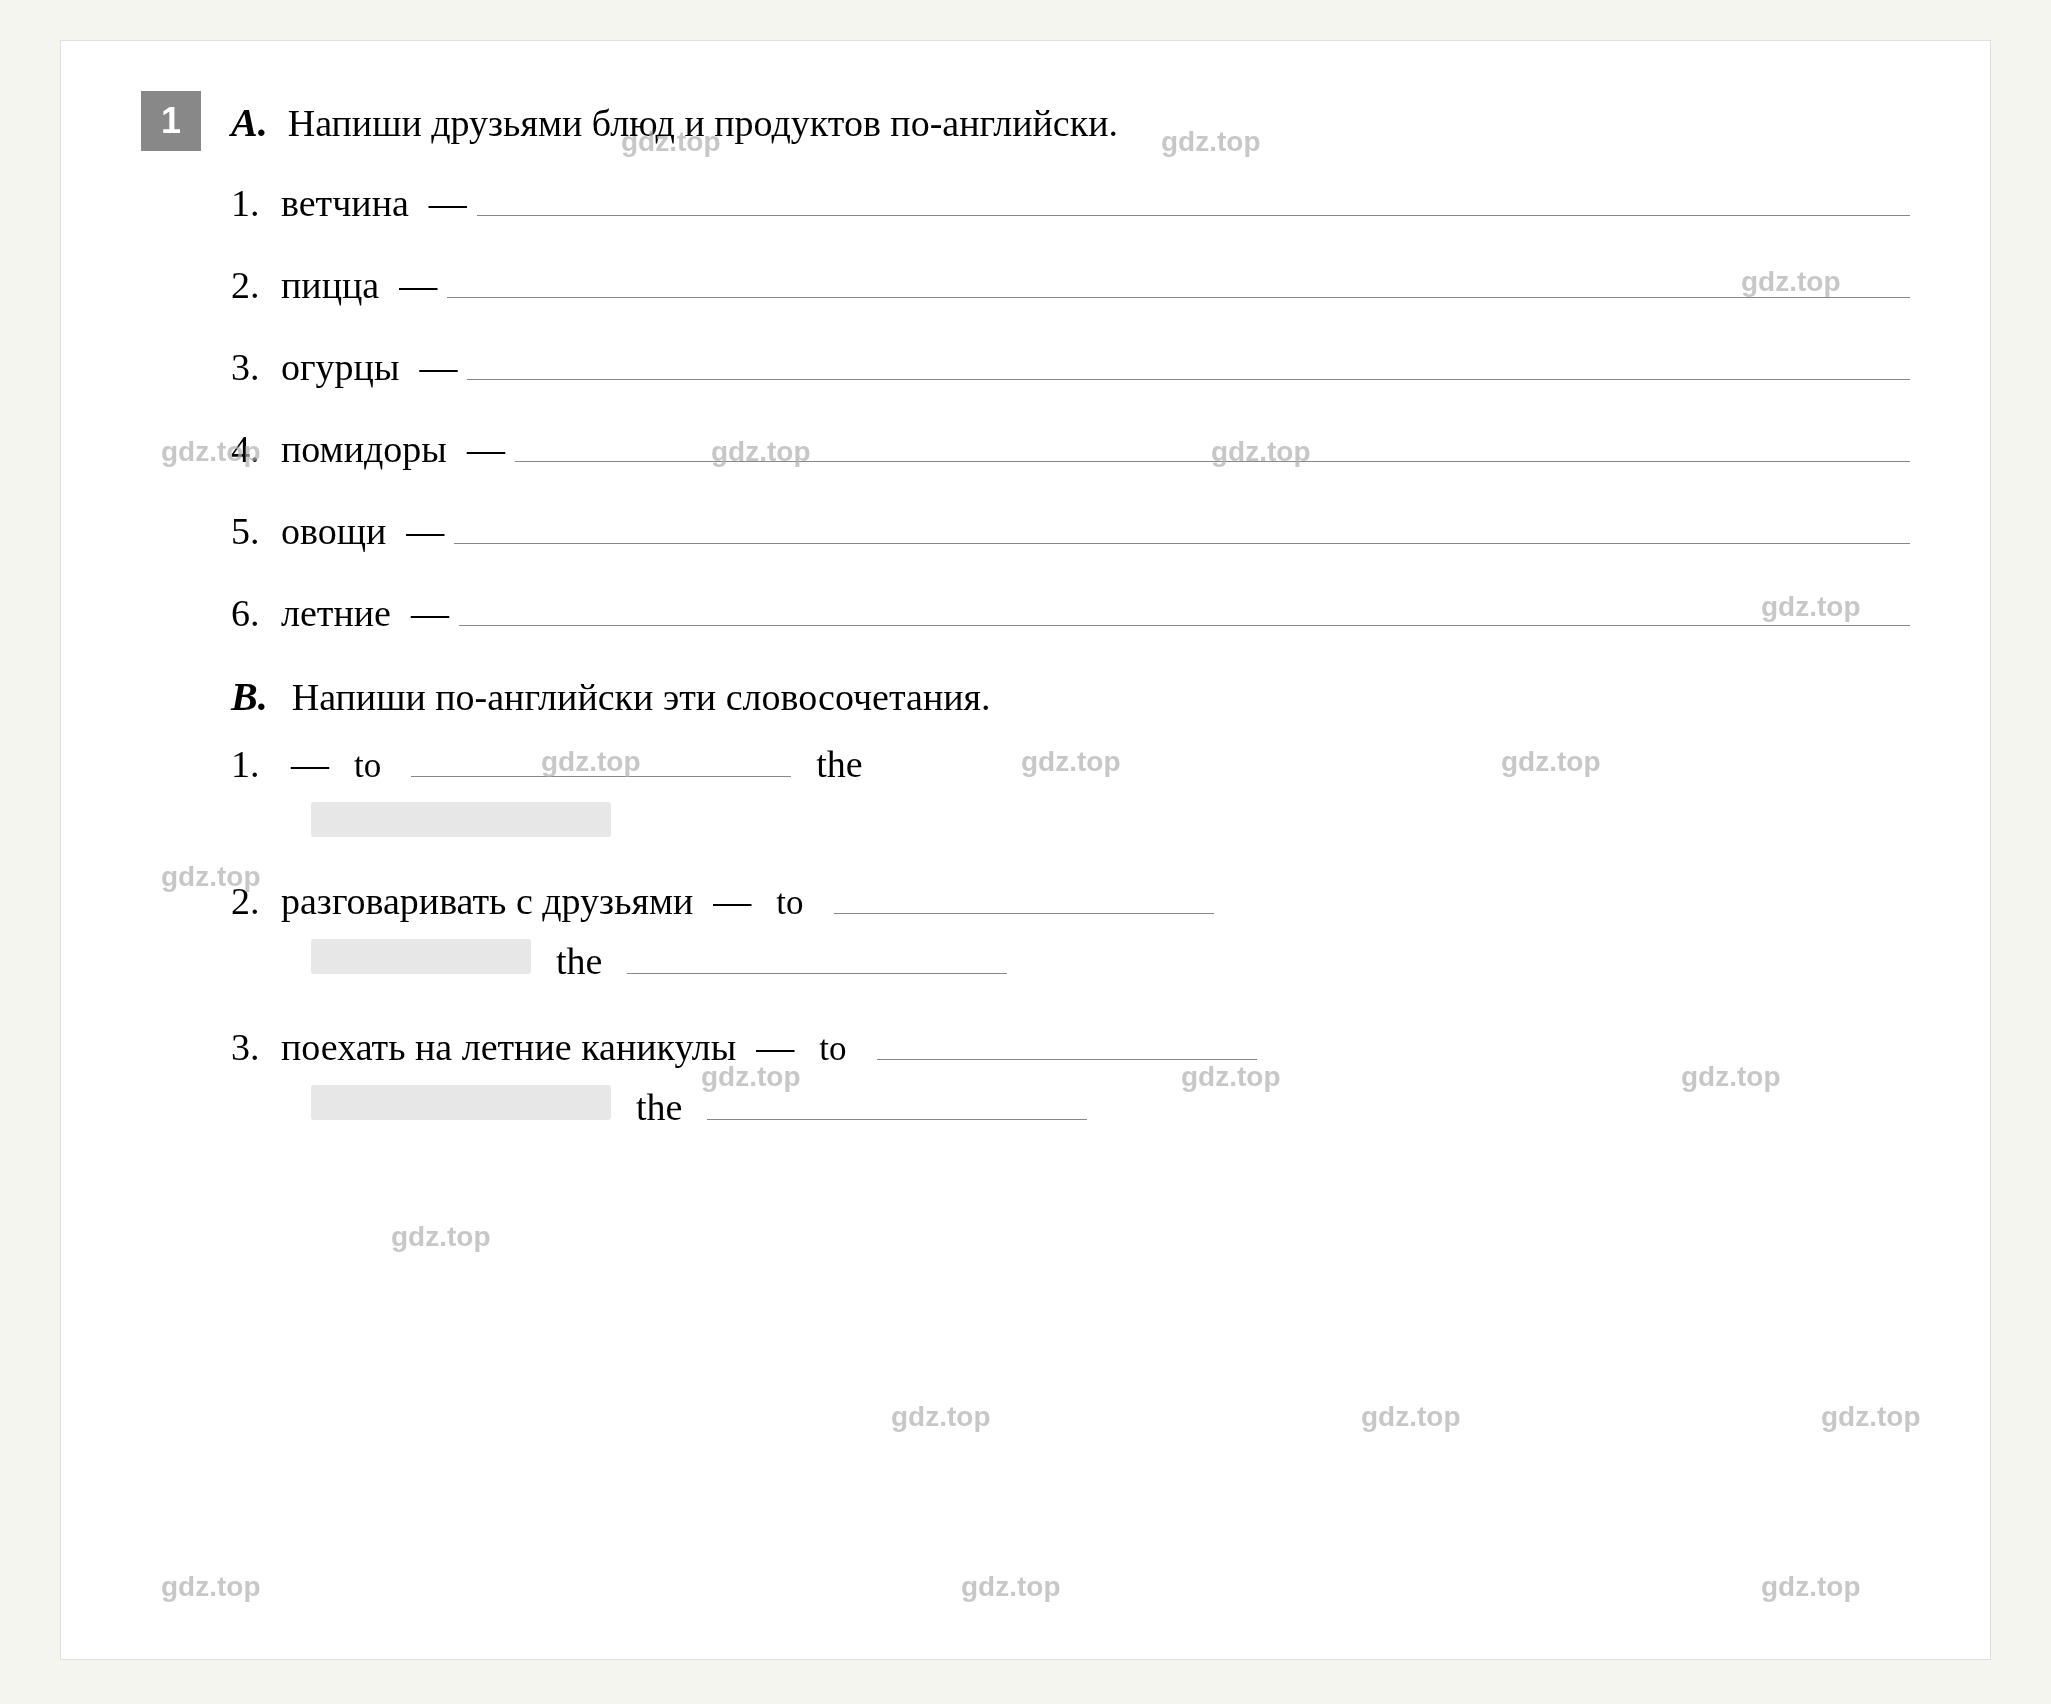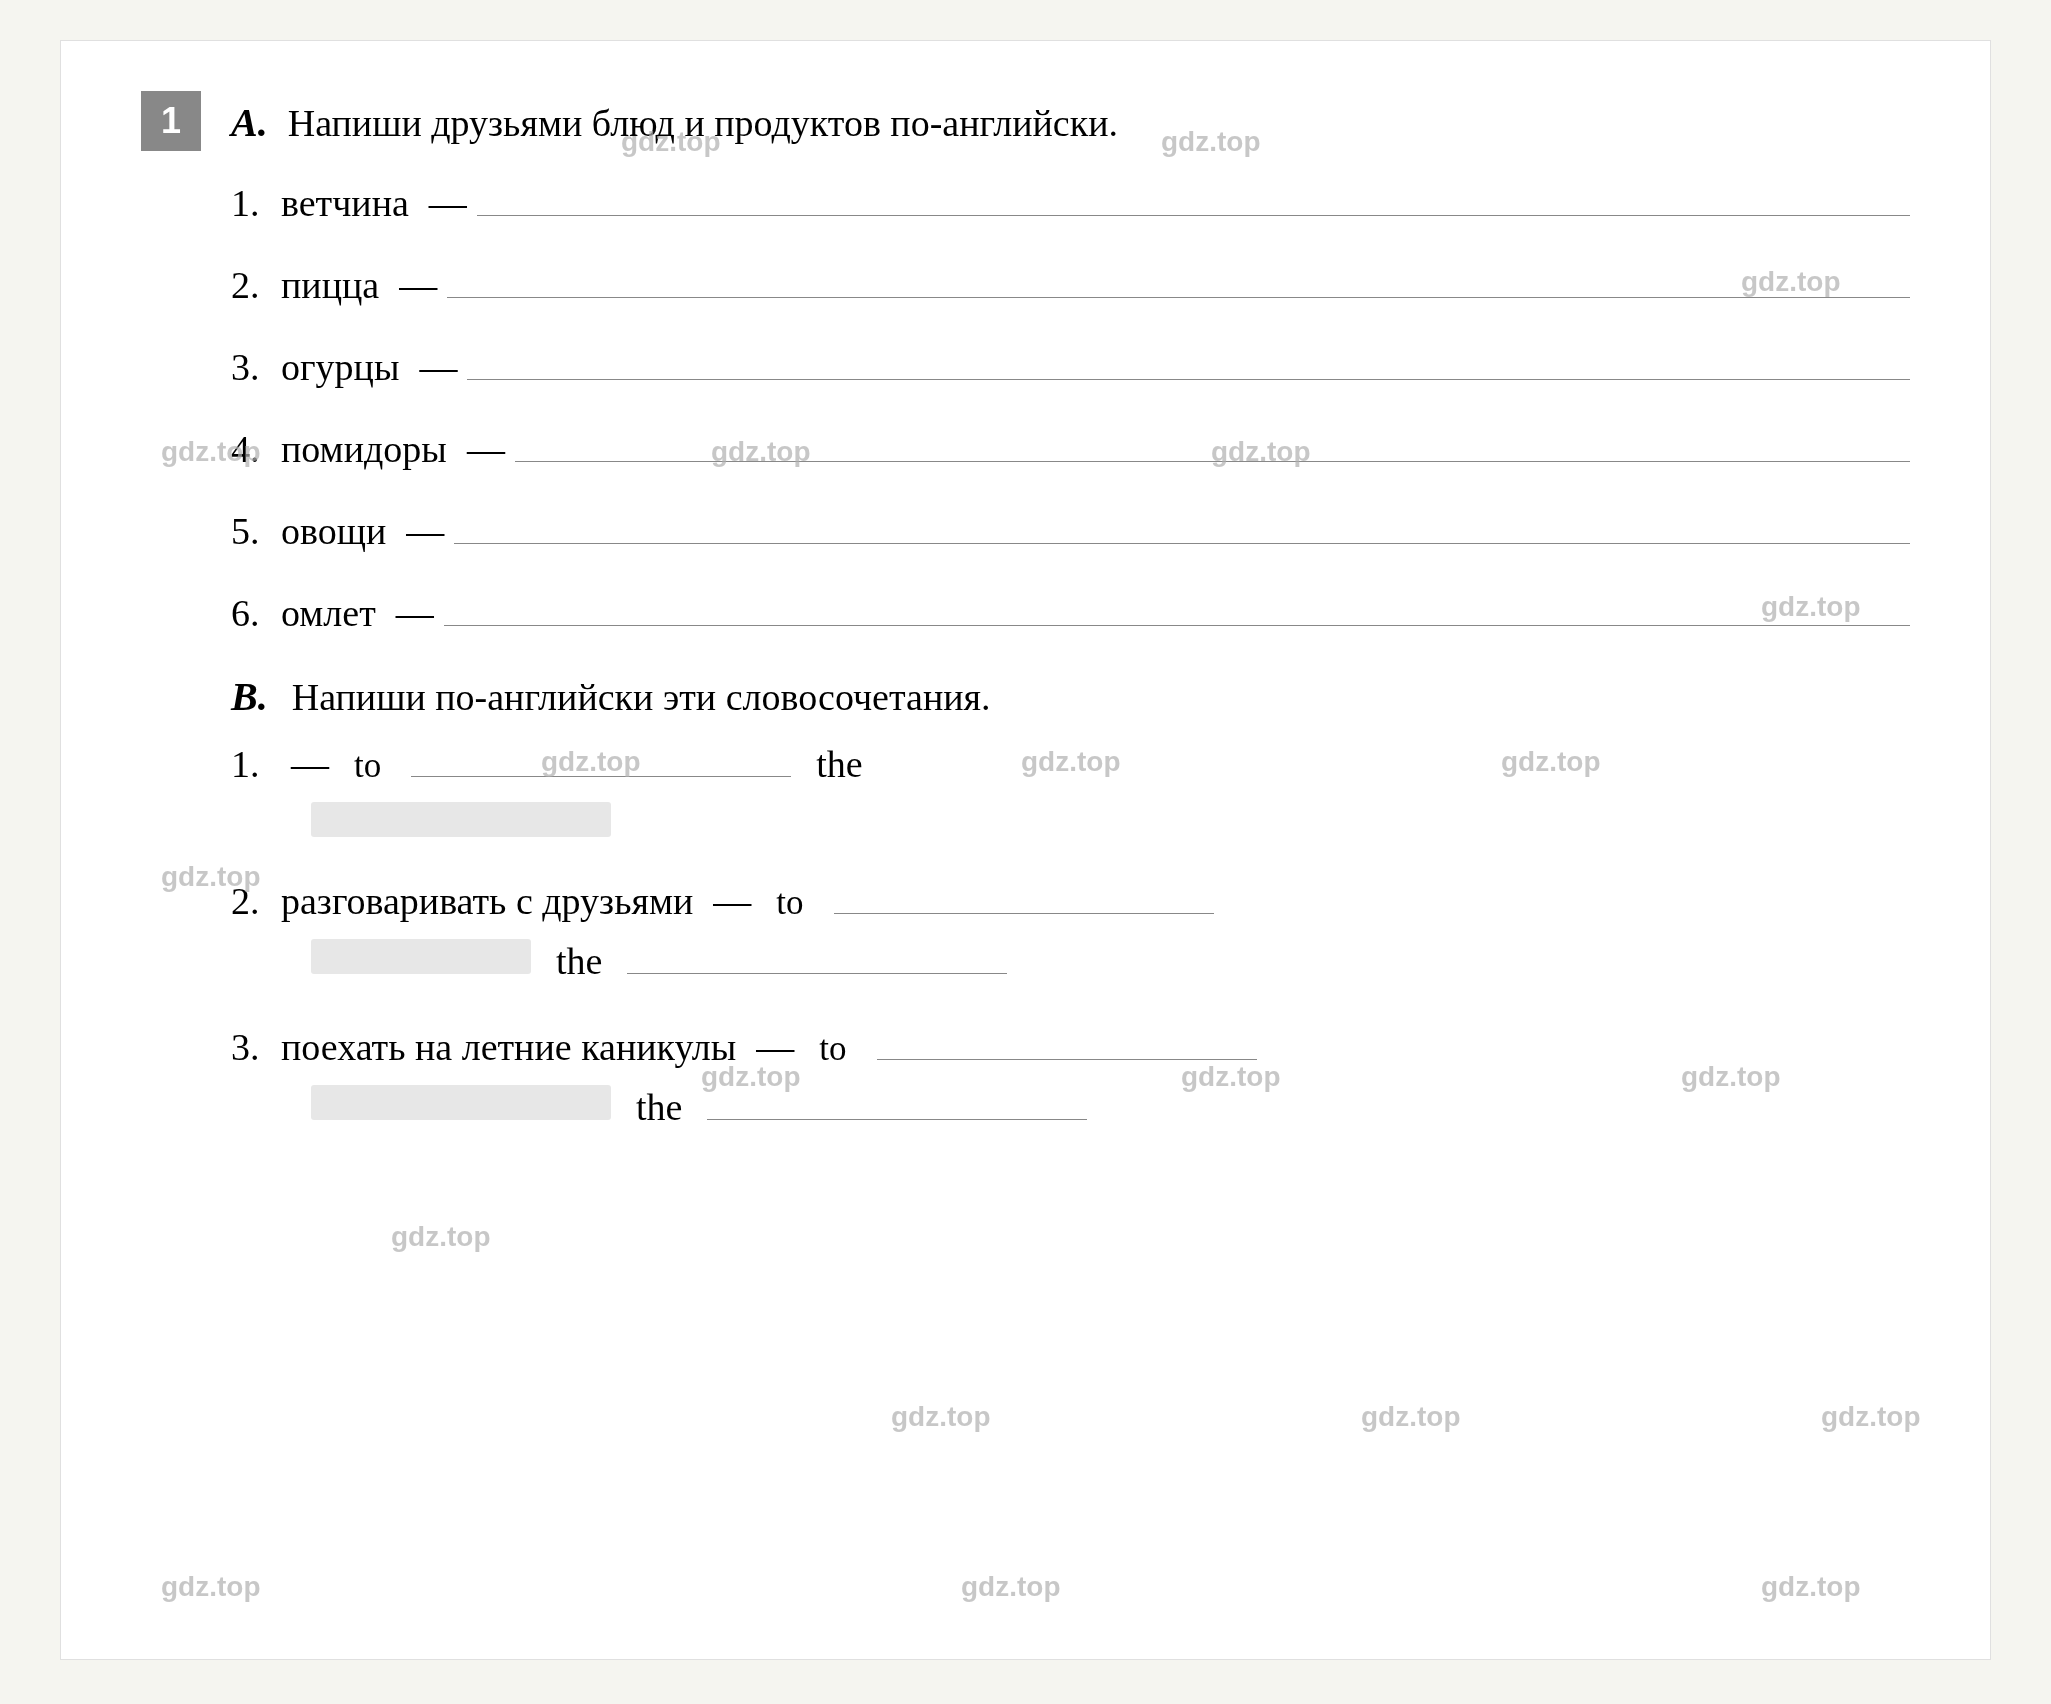--- a/index.html
+++ b/index.html
@@ -240,21 +240,21 @@
 
     <div class="item-row">
       <span class="item-number">5.</span>
       <span class="item-text">овощи</span>
       <span class="dash">—</span>
       <div class="answer-line"></div>
     </div>
 
     <div class="item-row">
       <span class="item-number">6.</span>
-      <span class="item-text">омлет</span>
+      <span class="item-text">летние</span>
       <span class="dash">—</span>
       <div class="answer-line"></div>
     </div>
 
   </div>
 
   <div class="part-b">
     <div class="part-b-header">
       <span class="part-label">B.</span>
       <span class="part-instruction">Напиши по-английски эти словосочетания.</span>

